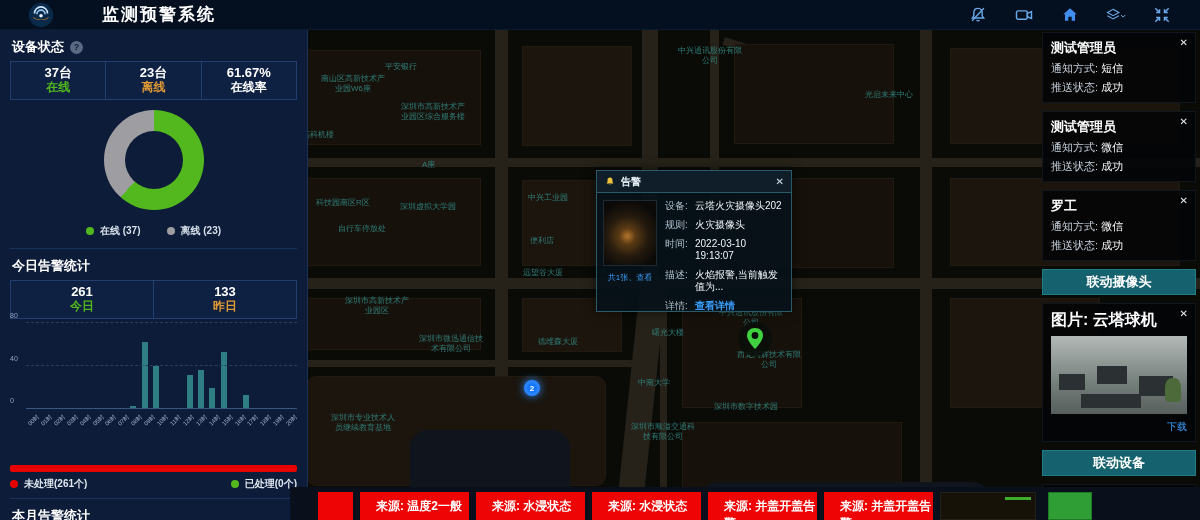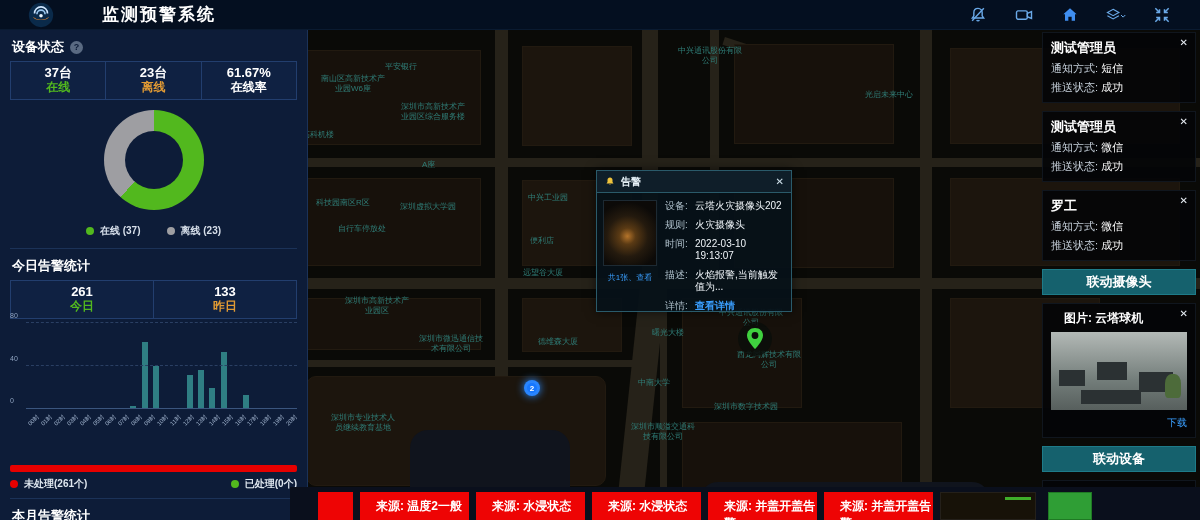--- a/index.html
+++ b/index.html
@@ -450,21 +450,21 @@
       <span class="xbtn">✕</span>
       <div class="t">罗工</div>
       <div class="nrow"><span>通知方式: </span><span class="val">微信</span></div>
       <div class="nrow"><span>推送状态: </span><span class="val val-green">成功</span></div>
     </div>
 
     <div class="theader">联动摄像头</div>
 
     <div class="ncard">
       <span class="xbtn">✕</span>
-      <div class="t" style="font-size:12px;margin-left:13px;">图片: 云塔球机</div>
+      <div class="t" style="font-size:16px;">图片: 云塔球机</div>
       <div class="photo">
         <div class="ph-shape" style="left:8px;top:38px;width:26px;height:16px;"></div>
         <div class="ph-shape" style="left:46px;top:30px;width:30px;height:18px;"></div>
         <div class="ph-shape" style="left:88px;top:40px;width:34px;height:20px;"></div>
         <div class="ph-shape" style="left:30px;top:58px;width:60px;height:14px;"></div>
         <div class="ph-green" style="right:6px;top:42px;width:16px;height:24px;"></div>
       </div>
       <div class="dl-link">下载</div>
     </div>
 

